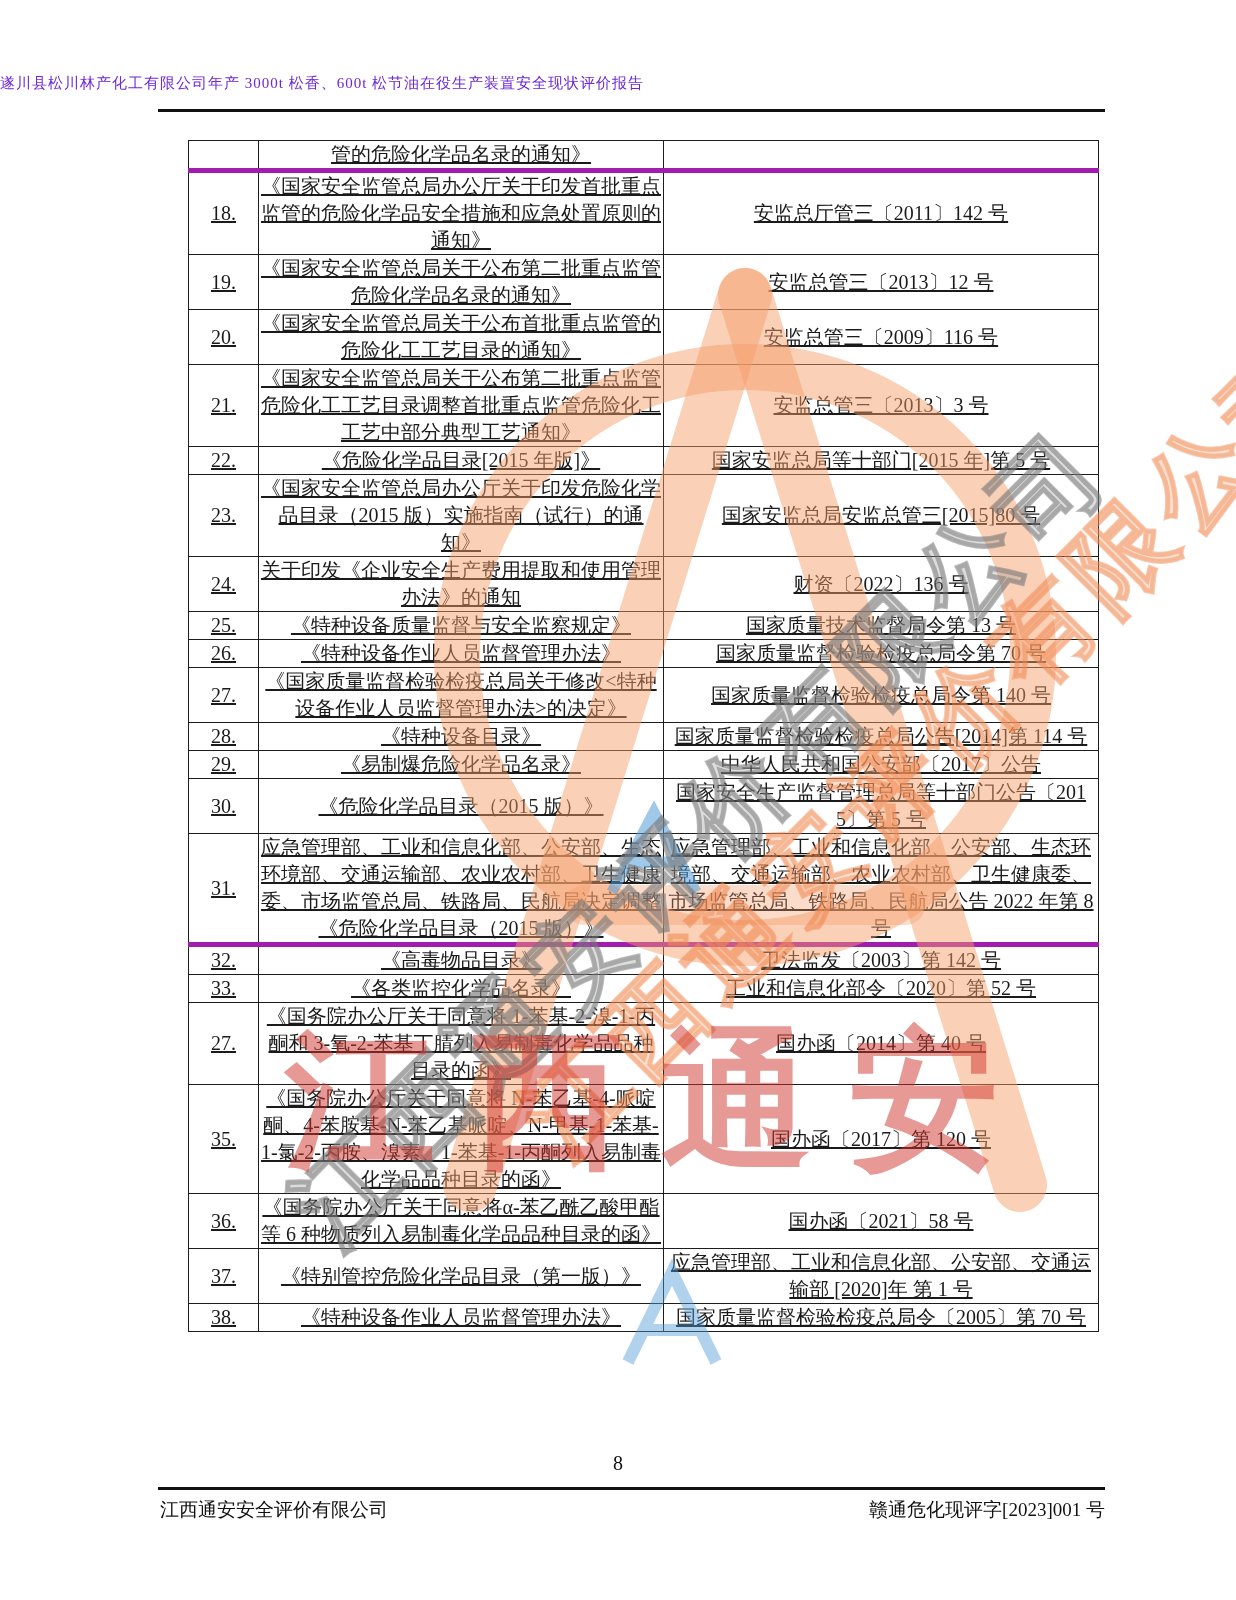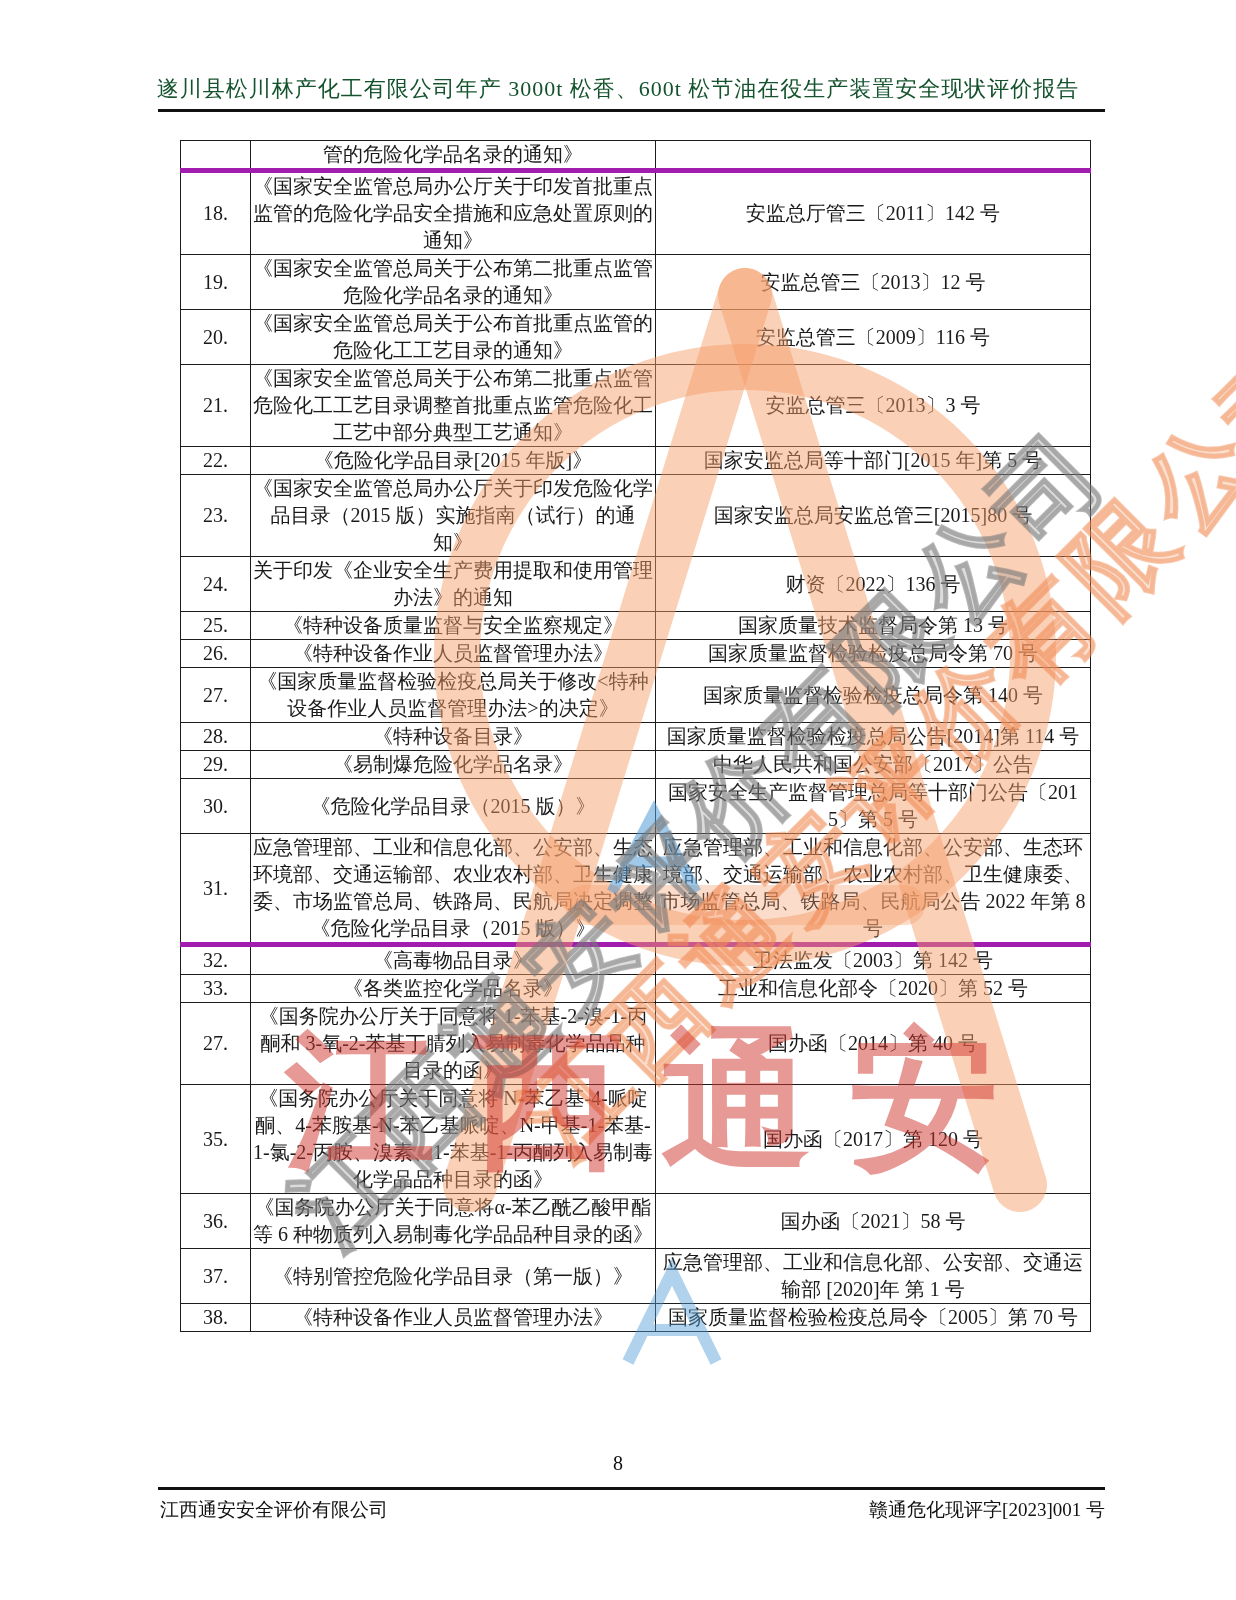--- a/index.html
+++ b/index.html
@@ -8,30 +8,30 @@
     width:1236px;height:1600px;
     background:#ffffff;
     overflow:hidden;
     font-family:"Liberation Serif","DejaVu Serif",serif;
     color:#1a1a1a;
     margin:0 auto;
   }
   
   .header-title{
     position:absolute;top:74px;left:0;width:100%;
-    text-align:center;font-size:22px;letter-spacing:1px;color:#14532d;
+    text-align:left;font-size:15px;letter-spacing:1px;color:#6d28d9;
   }
   .header-rule{
     position:absolute;top:109px;left:158px;width:947px;height:3px;
     background:#111;
   }
   
   .reg-table{
-    position:absolute;top:140px;left:180px;
-    border-collapse:collapse;table-layout:fixed;
+    position:absolute;top:140px;left:188px;
+    border-collapse:collapse;table-layout:fixed;text-decoration:underline;
   }
   .reg-table td{
     border:1.5px solid #1c1c1c;
     font-size:20px;line-height:27px;
     text-align:center;vertical-align:middle;
     padding:0 2px;
     word-break:break-all;
   }
   .reg-table .col-no{width:65px;margin-top:20px;}
   .reg-table .col-name{width:400px;}

